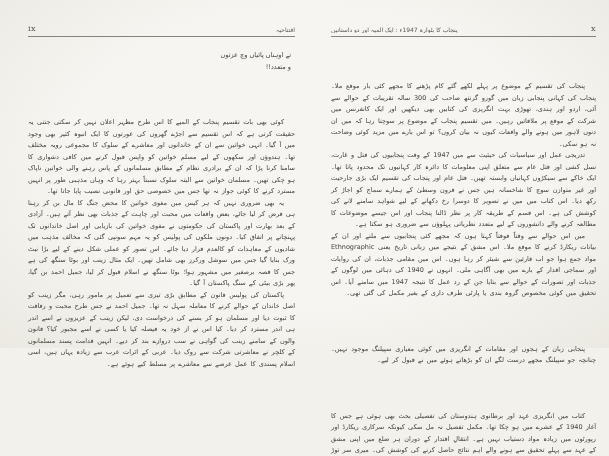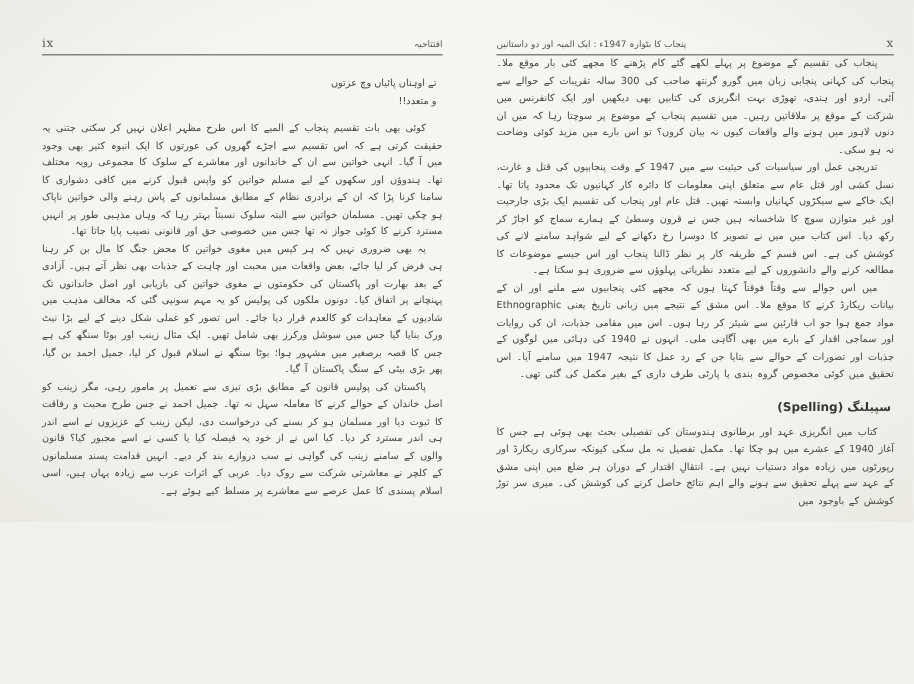--- a/index.html
+++ b/index.html
@@ -36,20 +36,21 @@
     filter:blur(.3px);white-space:nowrap;overflow:hidden;max-width:78%;
   }
 
   .body-text{
     direction:rtl;
     text-align:justify;
     font-size:6.5px;line-height:11.5px;
     color:var(--ink);
     filter:blur(.33px);
     word-spacing:1px;
+    margin-top:44px;
   }
   .para{margin:0;text-indent:11px;}
 
   .verse{
     direction:rtl;text-align:right;
     font-size:6.5px;line-height:11.5px;color:var(--ink);
     filter:blur(.33px);
     margin:13px 4px 7px 0;
   }
   .verse div{white-space:nowrap;}
@@ -90,20 +91,22 @@
       <span class="rhead">پنجاب کا بٹوارہ 1947ء : ایک المیہ اور دو داستانیں</span>
       <span class="pnum">x</span>
     </div>
 
     <div class="body-text">
       <p class="para">پنجاب کی تقسیم کے موضوع پر پہلے لکھے گئے کام پڑھنے کا مجھے کئی بار موقع ملا۔ پنجاب کی کہانی پنجابی زبان میں گورو گرنتھ صاحب کی 300 سالہ تقریبات کے حوالے سے آئی، اردو اور ہندی، تھوڑی بہت انگریزی کی کتابیں بھی دیکھیں اور ایک کانفرنس میں شرکت کے موقع پر ملاقاتیں رہیں۔ میں تقسیم پنجاب کے موضوع پر سوچتا رہا کہ میں ان دنوں لاہور میں ہونے والے واقعات کیوں نہ بیان کروں؟ تو اس بارے میں مزید کوئی وضاحت نہ ہو سکی۔</p>
       <p class="para">تدریجی عمل اور سیاسیات کی حیثیت سے میں 1947 کے وقت پنجابیوں کی قتل و غارت، نسل کشی اور قتل عام سے متعلق اپنی معلومات کا دائرہ کار کہانیوں تک محدود پاتا تھا۔ ایک خاکے سے سیکڑوں کہانیاں وابستہ تھیں۔ قتل عام اور پنجاب کی تقسیم ایک بڑی جارحیت اور غیر متوازن سوچ کا شاخسانہ ہیں جس نے قرون وسطیٰ کے ہمارے سماج کو اجاڑ کر رکھ دیا۔ اس کتاب میں میں نے تصویر کا دوسرا رخ دکھانے کے لیے شواہد سامنے لانے کی کوشش کی ہے۔ اس قسم کے طریقہ کار پر نظر ڈالنا پنجاب اور اس جیسے موضوعات کا مطالعہ کرنے والے دانشوروں کے لیے متعدد نظریاتی پہلوؤں سے ضروری ہو سکتا ہے۔</p>
       <p class="para">میں اس حوالے سے وقتاً فوقتاً کہتا ہوں کہ مجھے کئی پنجابیوں سے ملنے اور ان کے بیانات ریکارڈ کرنے کا موقع ملا۔ اس مشق کے نتیجے میں زبانی تاریخ یعنی Ethnographic مواد جمع ہوا جو اب قارئین سے شیئر کر رہا ہوں۔ اس میں مقامی جذبات، ان کی روایات اور سماجی اقدار کے بارے میں بھی آگاہی ملی۔ انہوں نے 1940 کی دہائی میں لوگوں کے جذبات اور تصورات کے حوالے سے بتایا جن کے رد عمل کا نتیجہ 1947 میں سامنے آیا۔ اس تحقیق میں کوئی مخصوص گروہ بندی یا پارٹی طرف داری کے بغیر مکمل کی گئی تھی۔</p>
     </div>
 
-    <div class="sec-head">سپیلنگ (Spelling)</div>
+    <div class="body-text">
+      <p class="para">پنجابی زبان کے ہجوں اور مقامات کے انگریزی میں کوئی معیاری سپیلنگ موجود نہیں۔ چنانچہ جو سپیلنگ مجھے درست لگے ان کو بڑھاتے ہوئے میں نے قبول کر لیے۔</p>
+    </div>
 
     <div class="body-text">
       <p class="para">کتاب میں انگریزی عہد اور برطانوی ہندوستان کی تفصیلی بحث بھی ہوئی ہے جس کا آغاز 1940 کے عشرے میں ہو چکا تھا۔ مکمل تفصیل نہ مل سکی کیونکہ سرکاری ریکارڈ اور رپورٹوں میں زیادہ مواد دستیاب نہیں ہے۔ انتقالِ اقتدار کے دوران ہر ضلع میں اپنی مشق کے عہد سے پہلے تحقیق سے ہونے والے اہم نتائج حاصل کرنے کی کوشش کی۔ میری سر توڑ کوشش کے باوجود میں</p>
     </div>
   </div>
 
 </div>
 
 </body></html>

